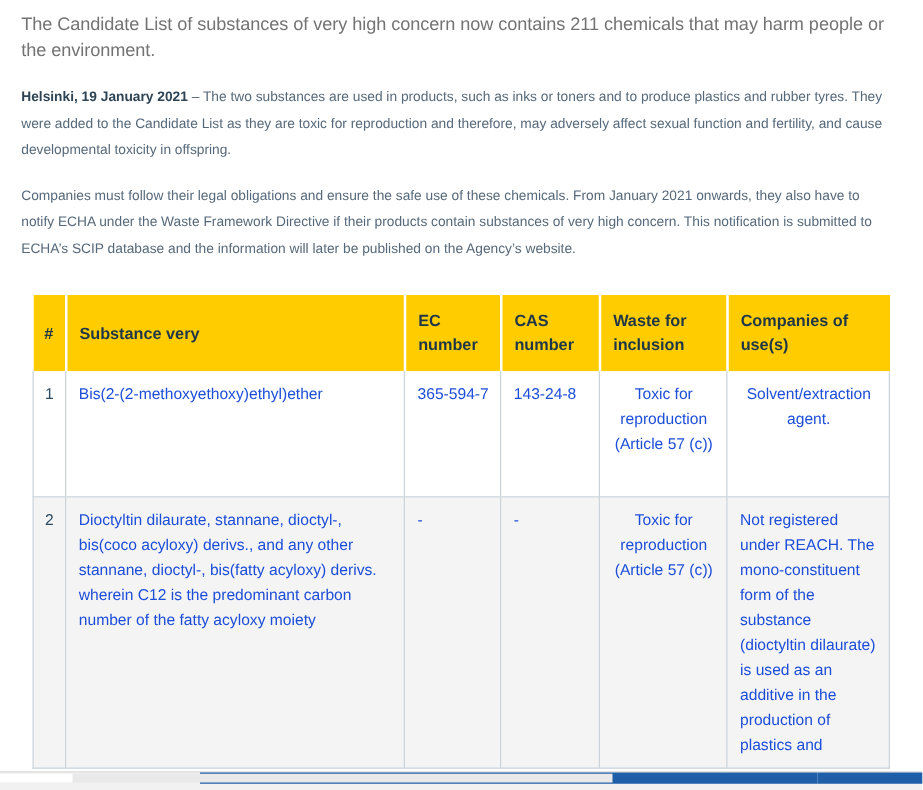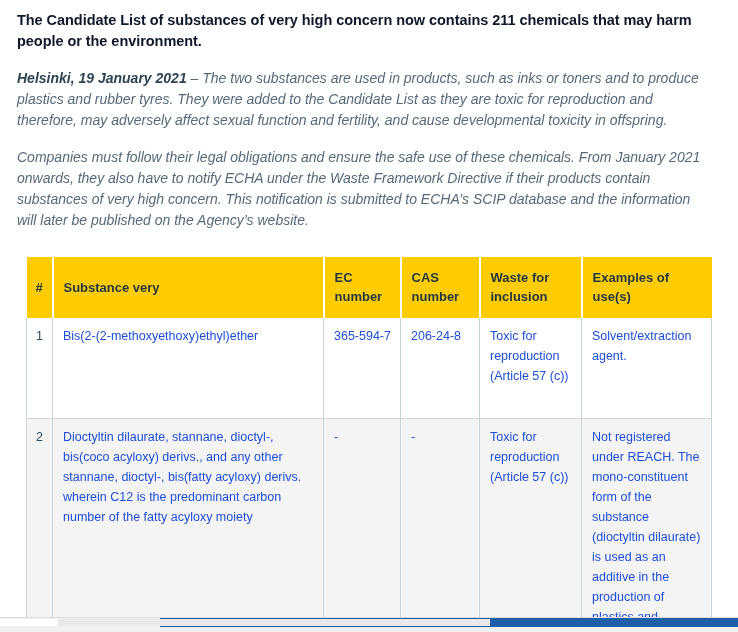--- a/index.html
+++ b/index.html
@@ -36,32 +36,31 @@
   }
 
   .content {
     padding: 10px 27px 0 17px;
     box-sizing: border-box;
   }
 
   .lede {
     font-size: 14.5px;
     line-height: 21px;
-    font-weight: bold;
-    color: #0f172a;
+    font-weight: normal;
+    color: #737373;
     margin: 0 0 16px 0;
     letter-spacing: -0.05px;
   }
 
   p.body {
-    font-size: 14px;
+    font-size: 11px;
     line-height: 21px;
     color: #56697a;
     margin: 0 0 16px 0;
-    font-style: italic;
   }
   p.body.tight { margin-bottom: 26px; }
 
   p.body b, p.body strong {
     color: #2e4454;
     font-weight: bold;
   }
 
   .intro-line {
     font-size: 13.5px;
@@ -118,20 +117,21 @@
   table.subs td:first-child {
     border-left: 1px solid #c9d4db;
   }
   table.subs td.num {
     text-align: center;
     padding-left: 2px;
     padding-right: 2px;
     color: #2b4a63;
   }
   table.subs td.ctr {
+    text-align: center;
   }
 
   table.subs tr.r-odd td { background: #ffffff; }
   table.subs tr.r-even td { background: #f4f4f4; }
 
   table.subs tr.r-odd td { height: 84px; }
 
   
   .scrollbar {
     position: absolute;
@@ -202,29 +202,29 @@
           <col class="c-rea">
           <col class="c-use">
       </colgroup>
       <thead>
         <tr>
           <th class="num">#</th>
           <th>Substance very</th>
           <th>EC number</th>
           <th>CAS number</th>
           <th>Waste for inclusion</th>
-          <th>Examples of use(s)</th>
+          <th>Companies of use(s)</th>
         </tr>
       </thead>
       <tbody>
         <tr class="r-odd">
           <td class="num">1</td>
           <td>Bis(2-(2-methoxyethoxy)ethyl)ether</td>
           <td>365-594-7</td>
-          <td>206-24-8</td>
+          <td>143-24-8</td>
           <td class="ctr">Toxic for reproduction (Article 57 (c))</td>
           <td class="ctr">Solvent/extraction agent.</td>
         </tr>
         <tr class="r-even">
           <td class="num">2</td>
           <td>Dioctyltin dilaurate, stannane, dioctyl-, bis(coco acyloxy) derivs., and any other stannane, dioctyl-, bis(fatty acyloxy) derivs. wherein C12 is the predominant carbon number of the fatty acyloxy moiety</td>
           <td>-</td>
           <td>-</td>
           <td class="ctr">Toxic for reproduction (Article 57 (c))</td>
           <td>Not registered under REACH. The mono-constituent form of the substance (dioctyltin dilaurate) is used as an additive in the production of plastics and</td>

